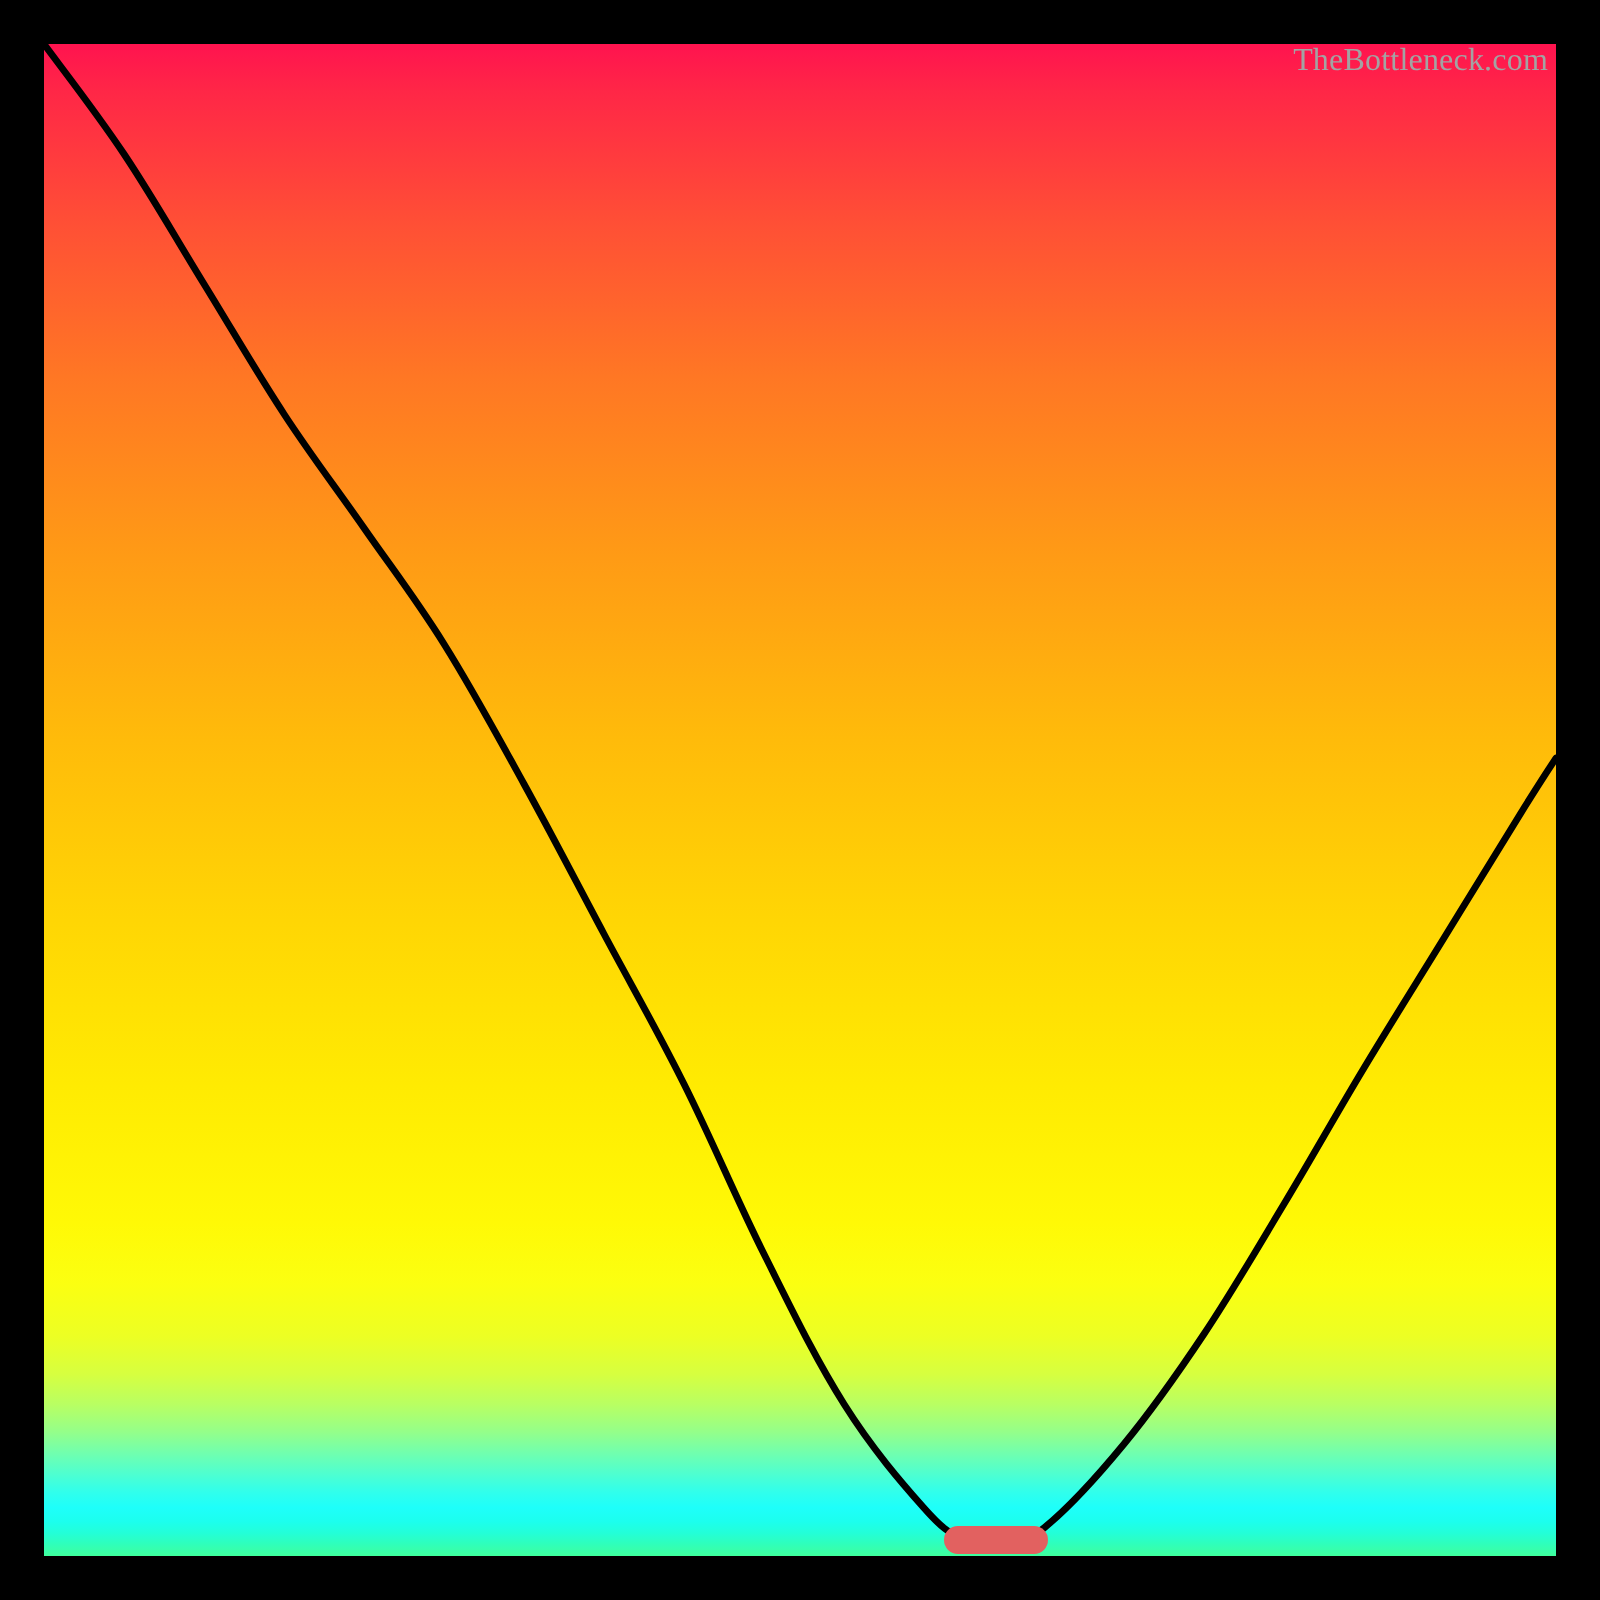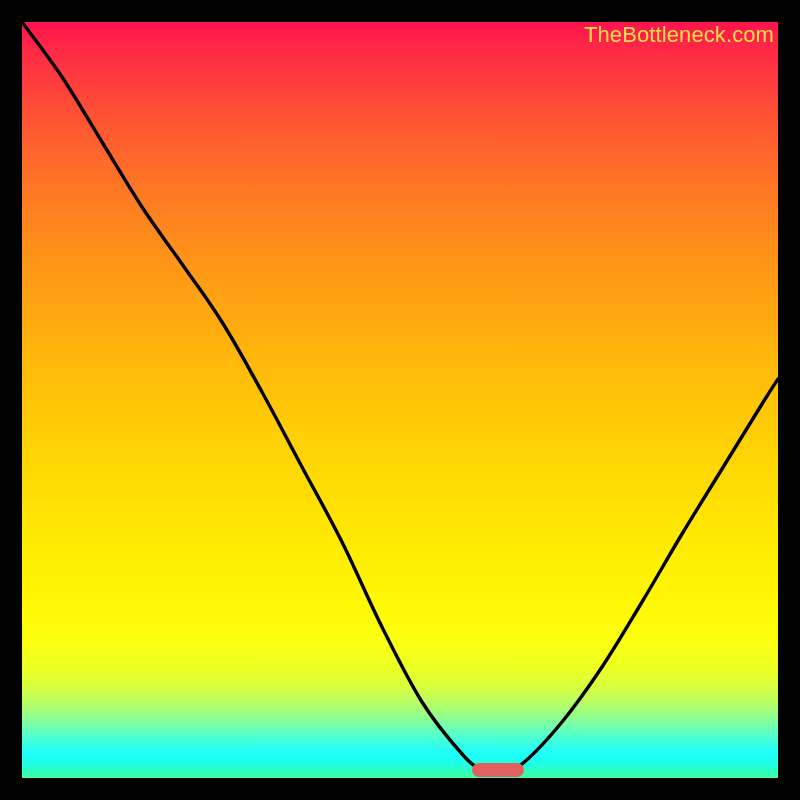--- a/index.html
+++ b/index.html
@@ -43,24 +43,24 @@
       #1cffee 97.7%,
       #23ffd7 98.5%,
       #2fffbb 99.2%,
       #3fff9d 100%
     );
   }
   .attribution {
     position: absolute;
     top: 0;
     right: 4px;
-    font-family: Liberation Sans, sans-serif;
-    font-size: 22px;
+    font-family: Liberation Serif, serif;
+    font-size: 16px;
     font-weight: 500;
-    color: #fde047;
+    color: #a3a3a3;
     letter-spacing: 0.1px;
     user-select: none;
   }
   svg.curve {
     position: absolute;
     left: 0; top: 0;
     width: 756px;
     height: 756px;
     overflow: visible;
   }

